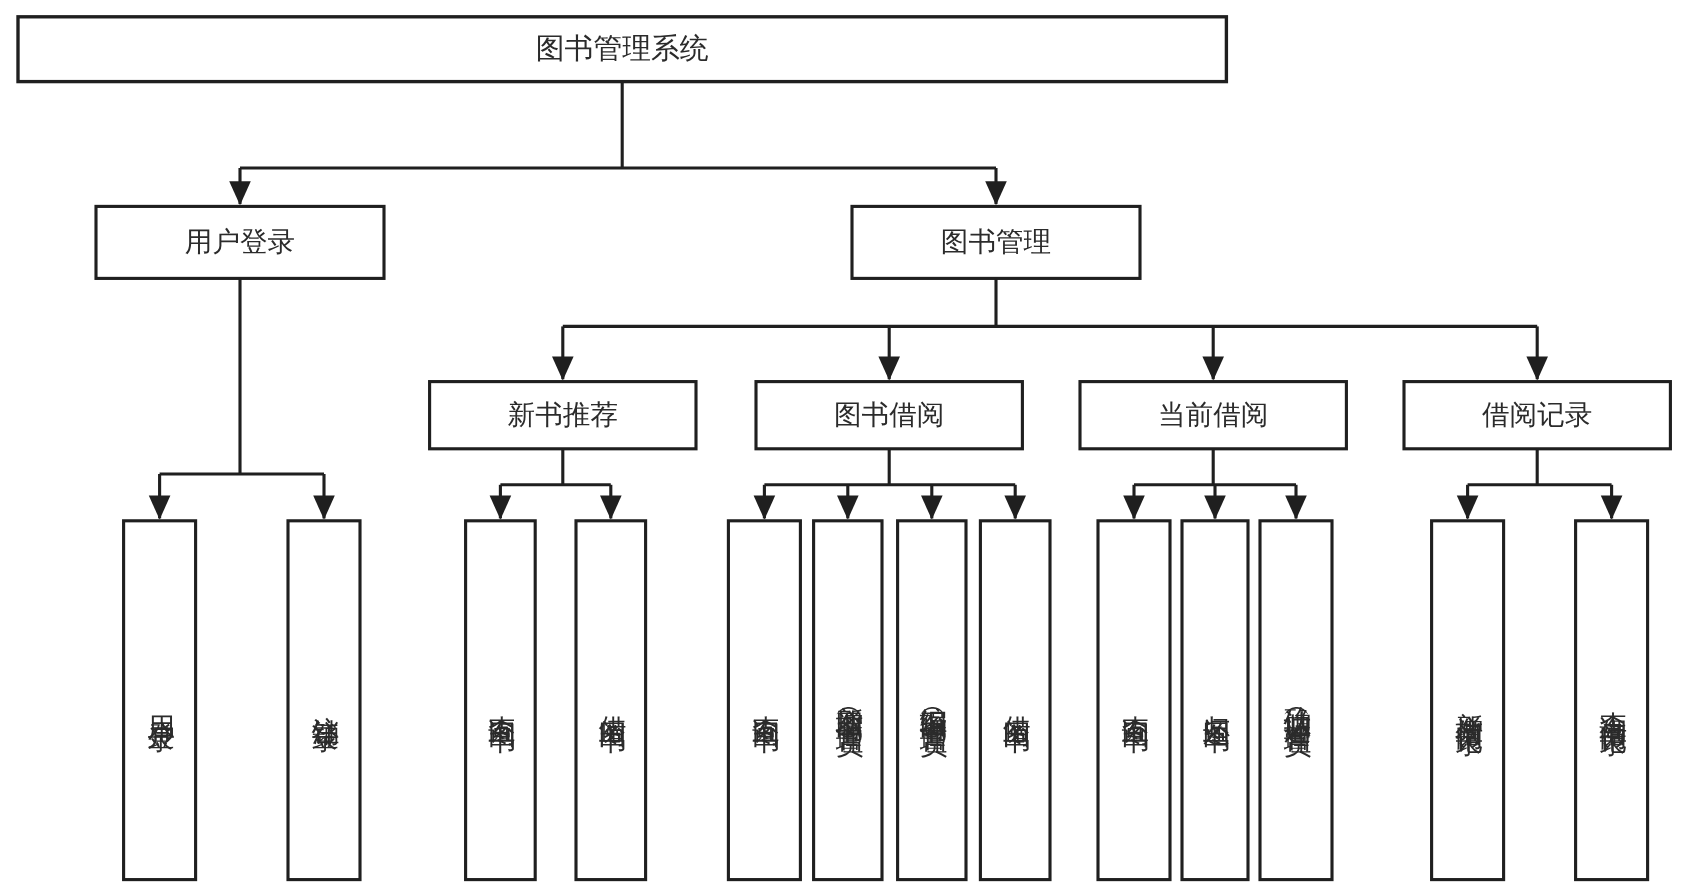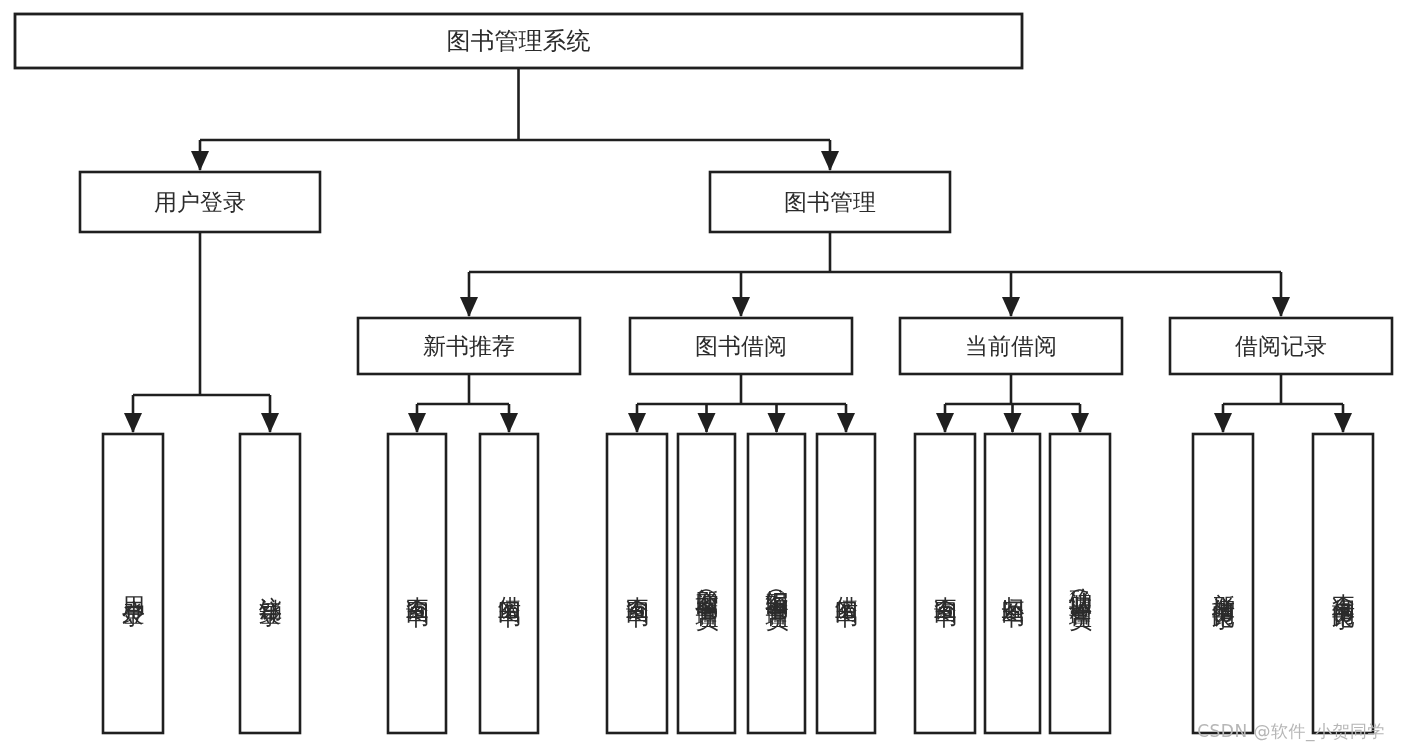--- a/index.html
+++ b/index.html
@@ -181,14 +181,13 @@
       <div class="vert-node-label" style="left: 607px; top: 434px; width: 60px; height: 299px;">查询图书</div>
       <div class="vert-node-label" style="left: 678px; top: 434px; width: 57px; height: 299px;">新增图书（管理员）</div>
       <div class="vert-node-label" style="left: 748px; top: 434px; width: 57px; height: 299px;">编辑图书（管理员）</div>
       <div class="vert-node-label" style="left: 817px; top: 434px; width: 58px; height: 299px;">借阅图书</div>
       <div class="vert-node-label" style="left: 915px; top: 434px; width: 60px; height: 299px;">查询图书</div>
       <div class="vert-node-label" style="left: 985px; top: 434px; width: 55px; height: 299px;">归还图书</div>
       <div class="vert-node-label" style="left: 1050px; top: 434px; width: 60px; height: 299px;">确认归还（管理员）</div>
       <div class="vert-node-label" style="left: 1193px; top: 434px; width: 60px; height: 299px;">新增借阅记录</div>
       <div class="vert-node-label" style="left: 1313px; top: 434px; width: 60px; height: 299px;">查询借阅记录</div>
     </div>
-  <div class="watermark">CSDN @软件_小贺同学</div>
 </div>
 
 </body></html>

